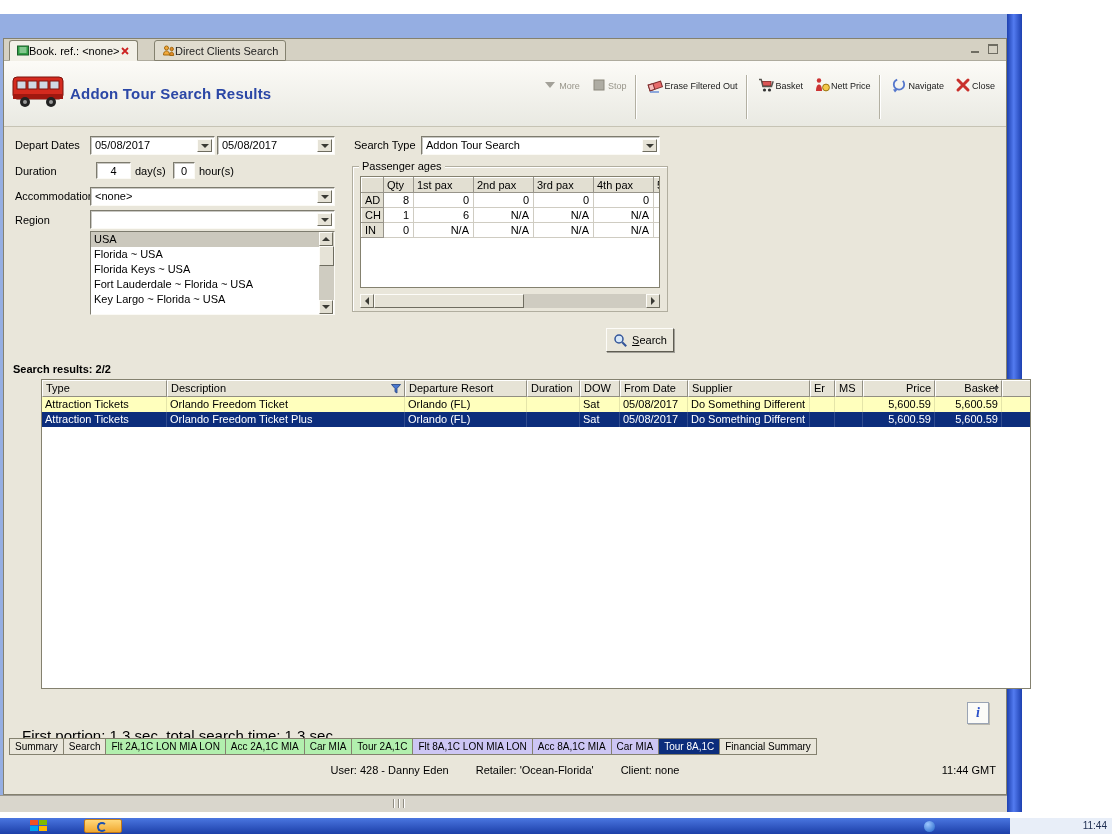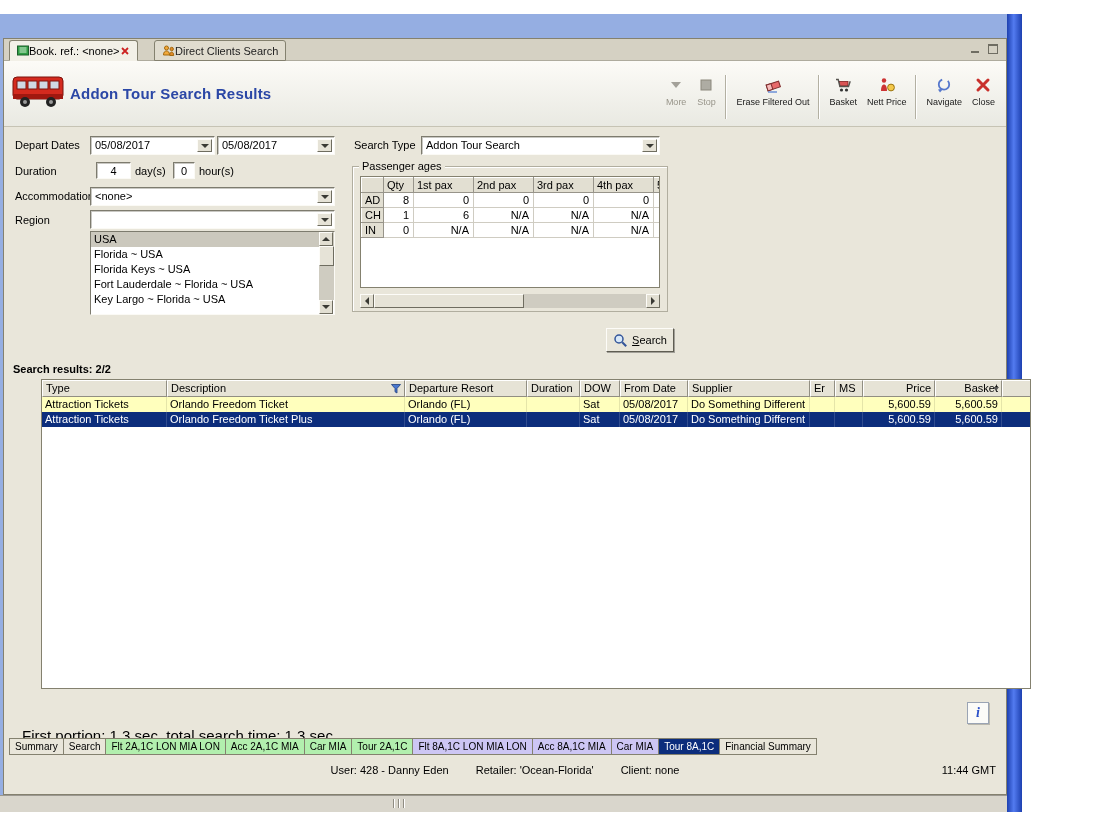--- a/index.html
+++ b/index.html
@@ -46,21 +46,21 @@
   .panel-ctrls { position:absolute; right:8px; top:4px; display:flex; gap:7px; }
   .pc-min { width:11px; height:11px; position:relative; }
   .pc-min::after { content:""; position:absolute; left:1px; bottom:1px; width:8px; height:2px; background:#6f6d62; }
   .pc-max { width:10px; height:10px; border:1px solid #6f6d62; border-top-width:2px; margin-top:1px; }
 
   .app-header { position:absolute; left:0; top:22px; width:100%; height:66px; background:linear-gradient(#fcfbf7,#e9e9e2); border-bottom:1px solid #c6c3b4; }
   .app-title { position:absolute; left:66px; top:24px; font-size:15px; font-weight:bold; color:#2b47a6; letter-spacing:.2px; }
   .bus { position:absolute; left:8px; top:10px; }
 
   .toolbar { position:absolute; right:6px; top:12px; display:flex; align-items:flex-start; }
-  .tool { display:flex; flex-direction:column; align-items:center; padding:2px 5px; min-width:30px; }
+  .tool { display:flex; flex-direction:row; align-items:center; padding:2px 5px; min-width:30px; }
   .tool .ticon { height:20px; display:flex; align-items:center; justify-content:center; }
   .tool .tlabel { font-size:9px; margin-top:2px; color:#1a1a1a; white-space:nowrap; }
   .tool.disabled .tlabel { color:#98958a; }
   .tsep { width:0; border-left:1px solid #b3b0a2; border-right:1px solid #fff; height:44px; margin:2px 4px; }
 
   
   .flabel { position:absolute; font-size:11px; color:#000; white-space:nowrap; }
   .sunken { background:#fff; border:1px solid; border-color:#7d7b6e #fbfaf5 #fbfaf5 #7d7b6e; box-shadow:inset 1px 1px 0 rgba(120,118,105,.4); }
   .combo { position:absolute; height:19px; font-size:11px; }
   .combo .cval { position:absolute; left:4px; top:2px; right:20px; overflow:hidden; white-space:nowrap; }
@@ -466,14 +466,29 @@
     </div>
 
     <div class="sbar-text">
       <span>User: 428 - Danny Eden</span>
       <span>Retailer: 'Ocean-Florida'</span>
       <span>Client: none</span>
     </div>
     <div class="sbar-time">11:44 GMT</div>
   </div>
 
+  <div class="taskbar">
+    <div class="tk-flag">
+        <i></i>
+        <i></i>
+        <i></i>
+        <i></i>
+      </div>
+    <div class="tk-app">
+        <i class="tk-e"></i>
+      </div>
+    <div class="tk-circle"></div>
+    <div class="tk-right">
+      <span class="tk-clock">11:44</span>
+    </div>
+  </div>
 
 </div>
 
 </body></html>

